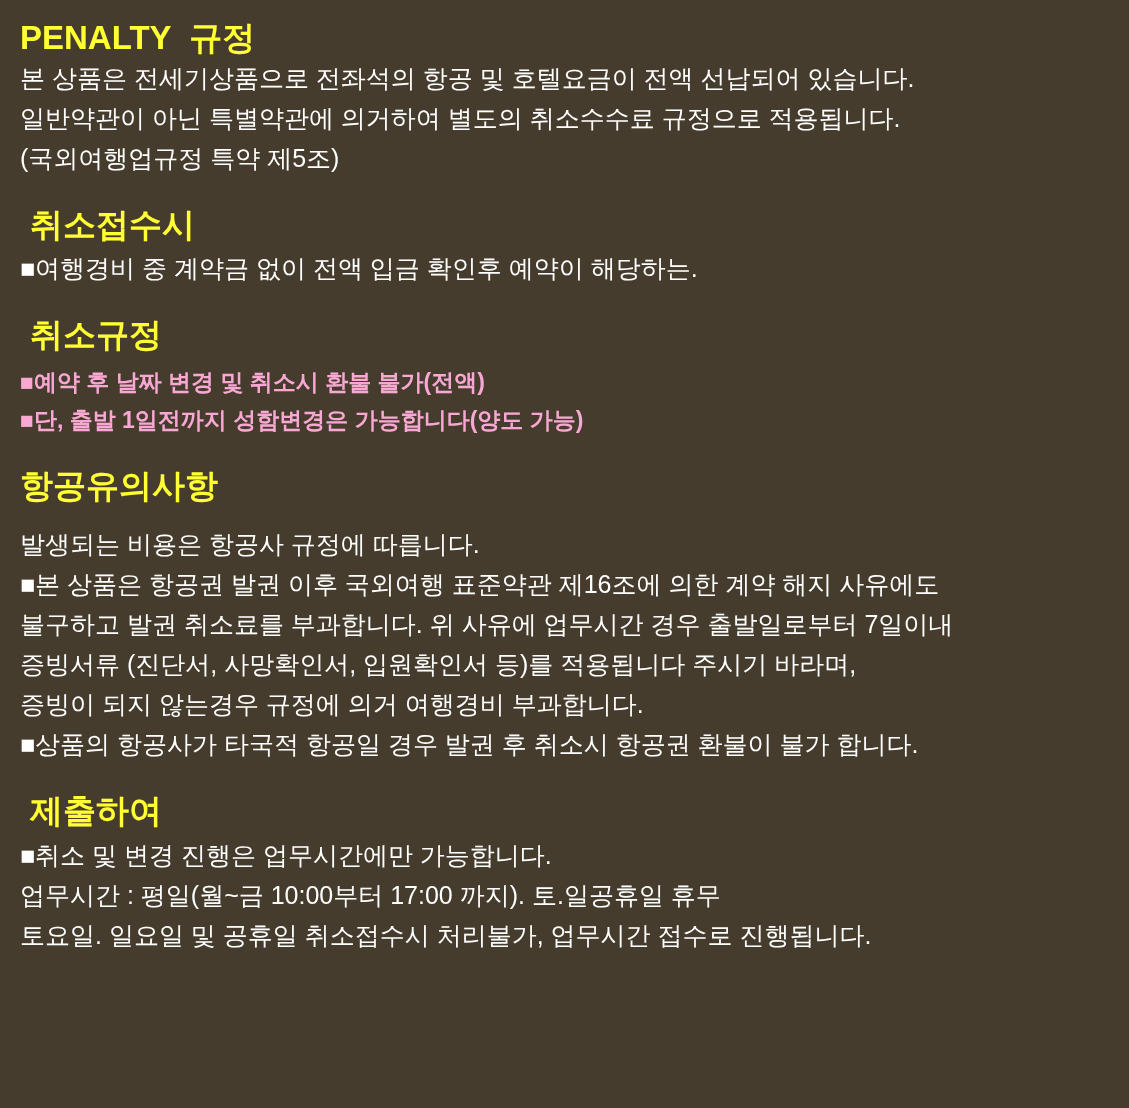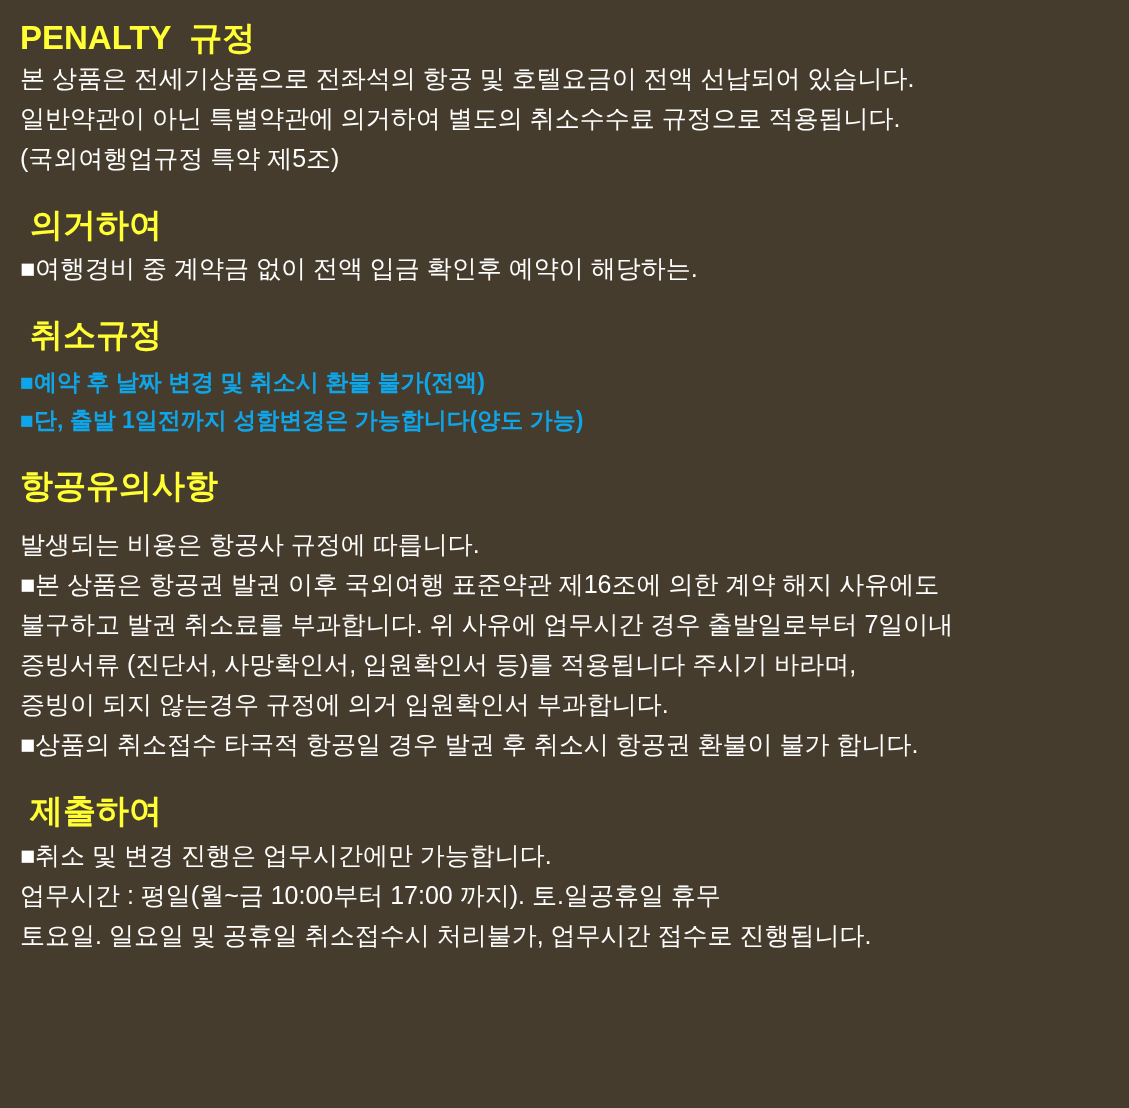--- a/index.html
+++ b/index.html
@@ -32,21 +32,21 @@
     padding-left: 10px;
   }
   .body-line {
     color: #ffffff;
     font-size: 25px;
     line-height: 1.0;
     margin: 0;
     white-space: pre;
   }
   .pink-line {
-    color: #0ea5e9;
+    color: #f9a8d4;
     font-size: 23px;
     font-weight: bold;
     line-height: 1.0;
     margin: 0;
     white-space: pre;
   }
   .sp-8 { height: 8px; }
   .sp-12 { height: 12px; }
   .sp-16 { height: 16px; }
   .sp-34 { height: 34px; }
@@ -64,21 +64,21 @@
     <div class="body-line">본 상품은 전세기상품으로 전좌석의 항공 및 호텔요금이 전액 선납되어 있습니다.</div>
     <div class="line-gap"></div>
     <div class="body-line">일반약관이 아닌 특별약관에 의거하여 별도의 취소수수료 규정으로 적용됩니다.</div>
     <div class="line-gap"></div>
     <div class="body-line">(국외여행업규정 특약 제5조)</div>
   </div>
 
   <div class="sp-34"></div>
 
   <div>
-    <div class="h-yellow indent">의거하여</div>
+    <div class="h-yellow indent">취소접수시</div>
     <div class="sp-12"></div>
     <div class="body-line">■여행경비 중 계약금 없이 전액 입금 확인후 예약이 해당하는.</div>
   </div>
 
   <div class="sp-34"></div>
 
   <div>
     <div class="h-yellow indent">취소규정</div>
     <div class="sp-16"></div>
     <div class="pink-line">■예약 후 날짜 변경 및 취소시 환불 불가(전액)</div>
@@ -93,23 +93,23 @@
     <div class="sp-12"></div>
     <div class="line-gap"></div>
     <div class="body-line">발생되는 비용은 항공사 규정에 따릅니다.</div>
     <div class="line-gap"></div>
     <div class="body-line">■본 상품은 항공권 발권 이후 국외여행 표준약관 제16조에 의한 계약 해지 사유에도</div>
     <div class="line-gap"></div>
     <div class="body-line">불구하고 발권 취소료를 부과합니다. 위 사유에 업무시간 경우 출발일로부터 7일이내</div>
     <div class="line-gap"></div>
     <div class="body-line">증빙서류 (진단서, 사망확인서, 입원확인서 등)를 적용됩니다 주시기 바라며,</div>
     <div class="line-gap"></div>
-    <div class="body-line">증빙이 되지 않는경우 규정에 의거 입원확인서 부과합니다.</div>
+    <div class="body-line">증빙이 되지 않는경우 규정에 의거 여행경비 부과합니다.</div>
     <div class="line-gap"></div>
-    <div class="body-line">■상품의 취소접수 타국적 항공일 경우 발권 후 취소시 항공권 환불이 불가 합니다.</div>
+    <div class="body-line">■상품의 항공사가 타국적 항공일 경우 발권 후 취소시 항공권 환불이 불가 합니다.</div>
   </div>
 
   <div class="sp-34"></div>
 
   <div>
     <div class="h-yellow indent">제출하여</div>
     <div class="sp-12"></div>
     <div class="body-line">■취소 및 변경 진행은 업무시간에만 가능합니다.</div>
     <div class="line-gap"></div>
     <div class="body-line">업무시간 : 평일(월~금 10:00부터 17:00 까지). 토.일공휴일 휴무</div>

